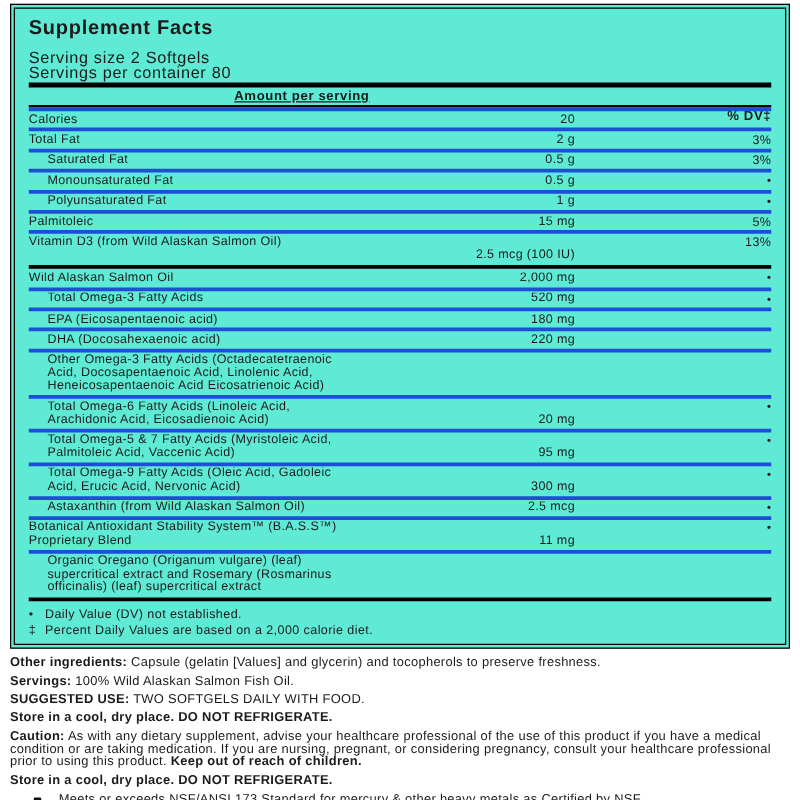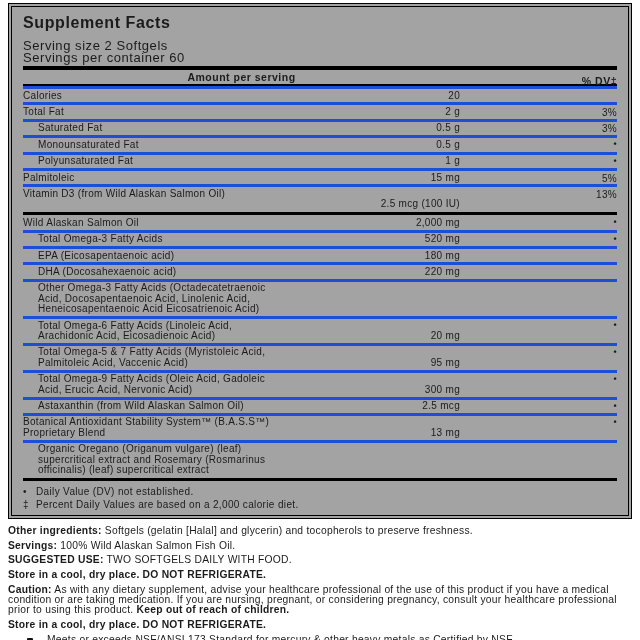--- a/index.html
+++ b/index.html
@@ -1,24 +1,24 @@
 <!DOCTYPE html>
 <html><head>
 <meta charset="utf-8">
 <style>
   html,body{margin:0;padding:0;background:#fff;}
   body{width:640px;height:640px;overflow:hidden;font-family:"Liberation Sans",sans-serif;color:#1b1b1b;}
   
-  .sf-box{margin:3px 8px 0 8px;border:4px double #000;padding:5px 11px 4px 11px;background:#a3a3a3;}
+  .sf-box{margin:3px 8px 0 8px;border:4px double #000;padding:5px 11px 4px 11px;background:#5eead4;}
   .sf-title{font-size:16px;font-weight:bold;letter-spacing:.6px;margin:2px 0 8px 0;}
   .srv{font-size:13px;letter-spacing:.55px;line-height:11.5px;}
   .bar{height:4px;background:#000;margin-top:3px;}
   .hdr{position:relative;font-weight:bold;font-size:10.5px;letter-spacing:.5px;line-height:14px;border-bottom:2px solid #000;}
-  .hdr-amt{width:437px;text-align:center;}
-  .hdr-dv{position:absolute;right:0;top:4px;}
+  .hdr-amt{width:437px;text-align:center;text-decoration:underline;}
+  .hdr-dv{position:absolute;right:0;top:16px;}
   
   .row{position:relative;border-top:3px solid #1d4ed8;padding:1.5px 0;font-size:10px;letter-spacing:.3px;line-height:10.4px;}
   .row.nb{border-top:0;}
   .cell{width:437px;box-sizing:border-box;overflow:hidden;}
   .row.ind .cell{padding-left:15px;}
   .nm{white-space:pre-line;}
   .amt{float:right;}
   .amt-block{text-align:right;}
   .dv{position:absolute;top:2.5px;right:0;}
   .dv.dot{top:1px;font-size:9px;font-weight:bold;}
@@ -35,21 +35,21 @@
   .bi .mk2{flex:0 0 20px;margin-left:27px;padding-top:3.5px;}
   .bi .mk2 i{display:block;width:6px;height:3px;background:#111;border-radius:1px;}
   .bi .bt{flex:1;padding-right:4px;}
 </style>
 </head>
 <body>
 
 <div class="sf-box">
   <div class="sf-title">Supplement Facts</div>
   <div class="srv">Serving size 2 Softgels</div>
-  <div class="srv">Servings per container 60</div>
+  <div class="srv">Servings per container 80</div>
   <div class="bar"></div>
   <div class="hdr">
     <div class="hdr-amt">Amount per serving</div>
     <div class="hdr-dv">% DV‡</div>
   </div>
   <div id="sf-rows">
       <div class="row">
         <div class="cell"><span class="nm">Calories</span><span class="amt">20</span></div>
       </div>
       <div class="row">
@@ -110,38 +110,38 @@
         <div class="cell"><span class="nm">Total Omega-9 Fatty Acids (Oleic Acid, Gadoleic
 Acid, Erucic Acid, Nervonic Acid)</span><span class="amt">300 mg</span></div>
         <span class="dv dot">•</span>
       </div>
       <div class="row ind">
         <div class="cell"><span class="nm">Astaxanthin (from Wild Alaskan Salmon Oil)</span><span class="amt">2.5 mcg</span></div>
         <span class="dv dot">•</span>
       </div>
       <div class="row">
         <div class="cell"><span class="nm">Botanical Antioxidant Stability System™ (B.A.S.S™)
-Proprietary Blend</span><span class="amt">13 mg</span></div>
+Proprietary Blend</span><span class="amt">11 mg</span></div>
         <span class="dv dot">•</span>
       </div>
       <div class="row ind">
         <div class="cell"><span class="nm">Organic Oregano (Origanum vulgare) (leaf)
 supercritical extract and Rosemary (Rosmarinus
 officinalis) (leaf) supercritical extract</span></div>
       </div>
     </div>
   <div class="rule"></div>
   <div class="fnotes" id="sf-fnotes">
       <div class="fn"><span class="mk">•</span><span>Daily Value (DV) not established.</span></div>
       <div class="fn"><span class="mk">‡</span><span>Percent Daily Values are based on a 2,000 calorie diet.</span></div>
     </div>
 </div>
 
 <div class="info" id="info-paras">
-    <p><span class="b">Other ingredients:</span><span> Softgels (gelatin [Halal] and glycerin) and tocopherols to preserve freshness.</span></p>
+    <p><span class="b">Other ingredients:</span><span> Capsule (gelatin [Values] and glycerin) and tocopherols to preserve freshness.</span></p>
     <p><span class="b">Servings:</span><span> 100% Wild Alaskan Salmon Fish Oil.</span></p>
     <p><span class="b">SUGGESTED USE:</span><span> TWO SOFTGELS DAILY WITH FOOD.</span></p>
     <p><span class="b">Store in a cool, dry place. DO NOT REFRIGERATE.</span></p>
     <p><span class="b">Caution:</span><span> As with any dietary supplement, advise your healthcare professional of the use of this product if you have a medical condition or are taking medication. If you are nursing, pregnant, or considering pregnancy, consult your healthcare professional prior to using this product. </span><span class="b">Keep out of reach of children.</span></p>
     <p><span class="b">Store in a cool, dry place. DO NOT REFRIGERATE.</span></p>
   </div>
 <div class="blist" id="info-bullets">
     <div class="bi">
       <span class="mk2">
         <i></i>

